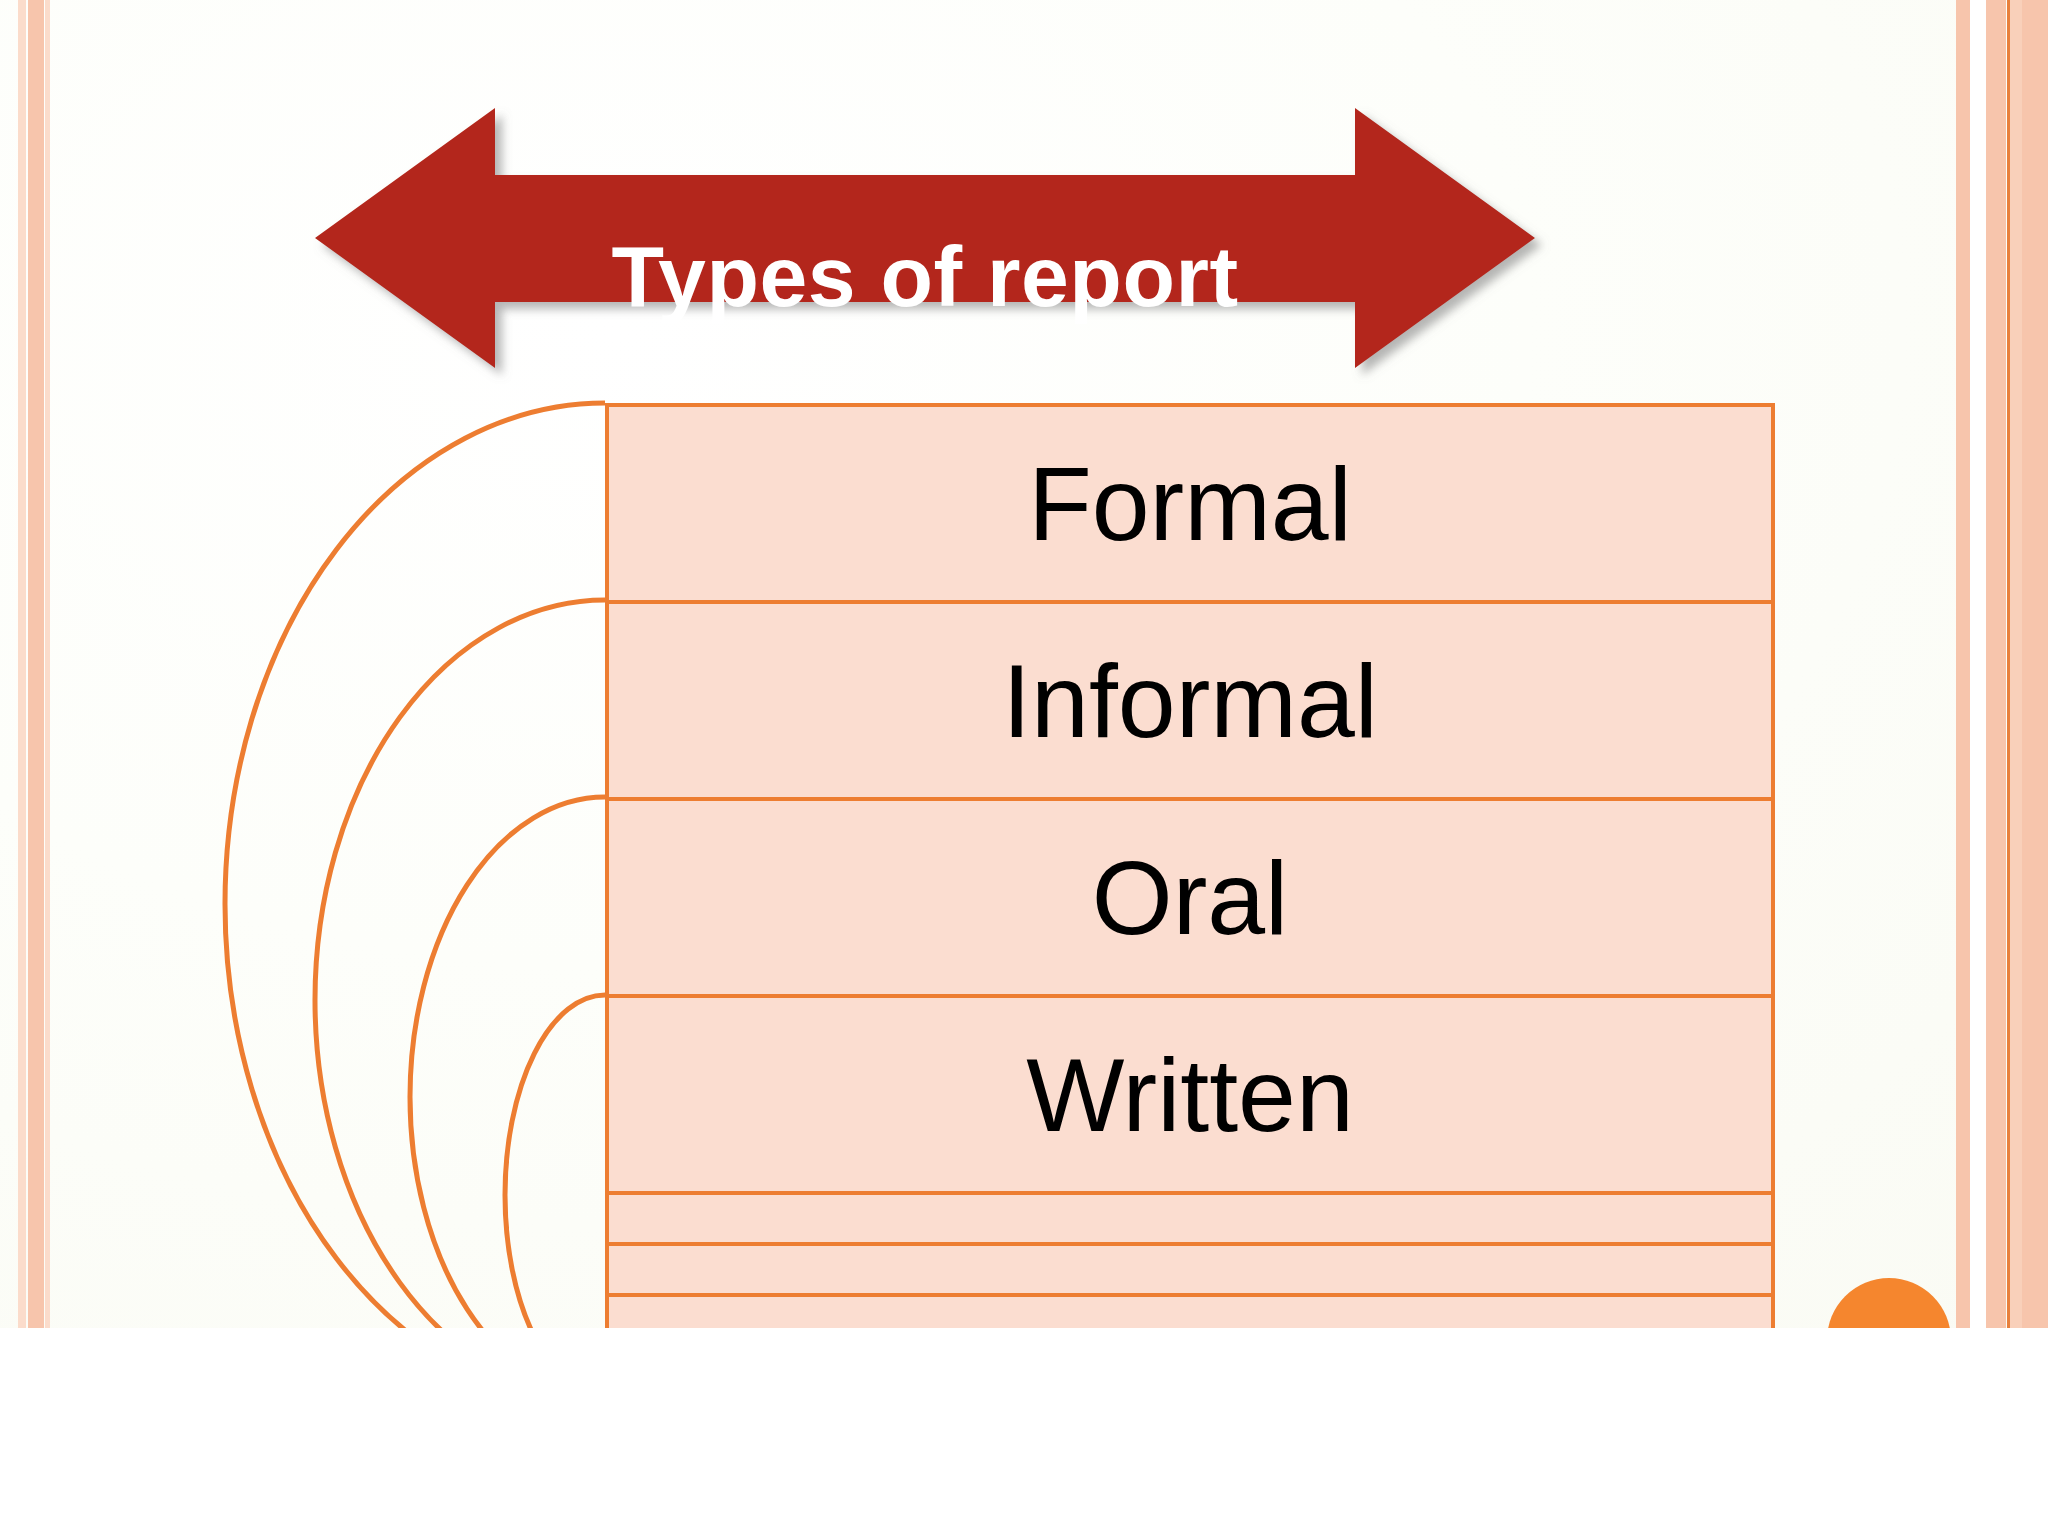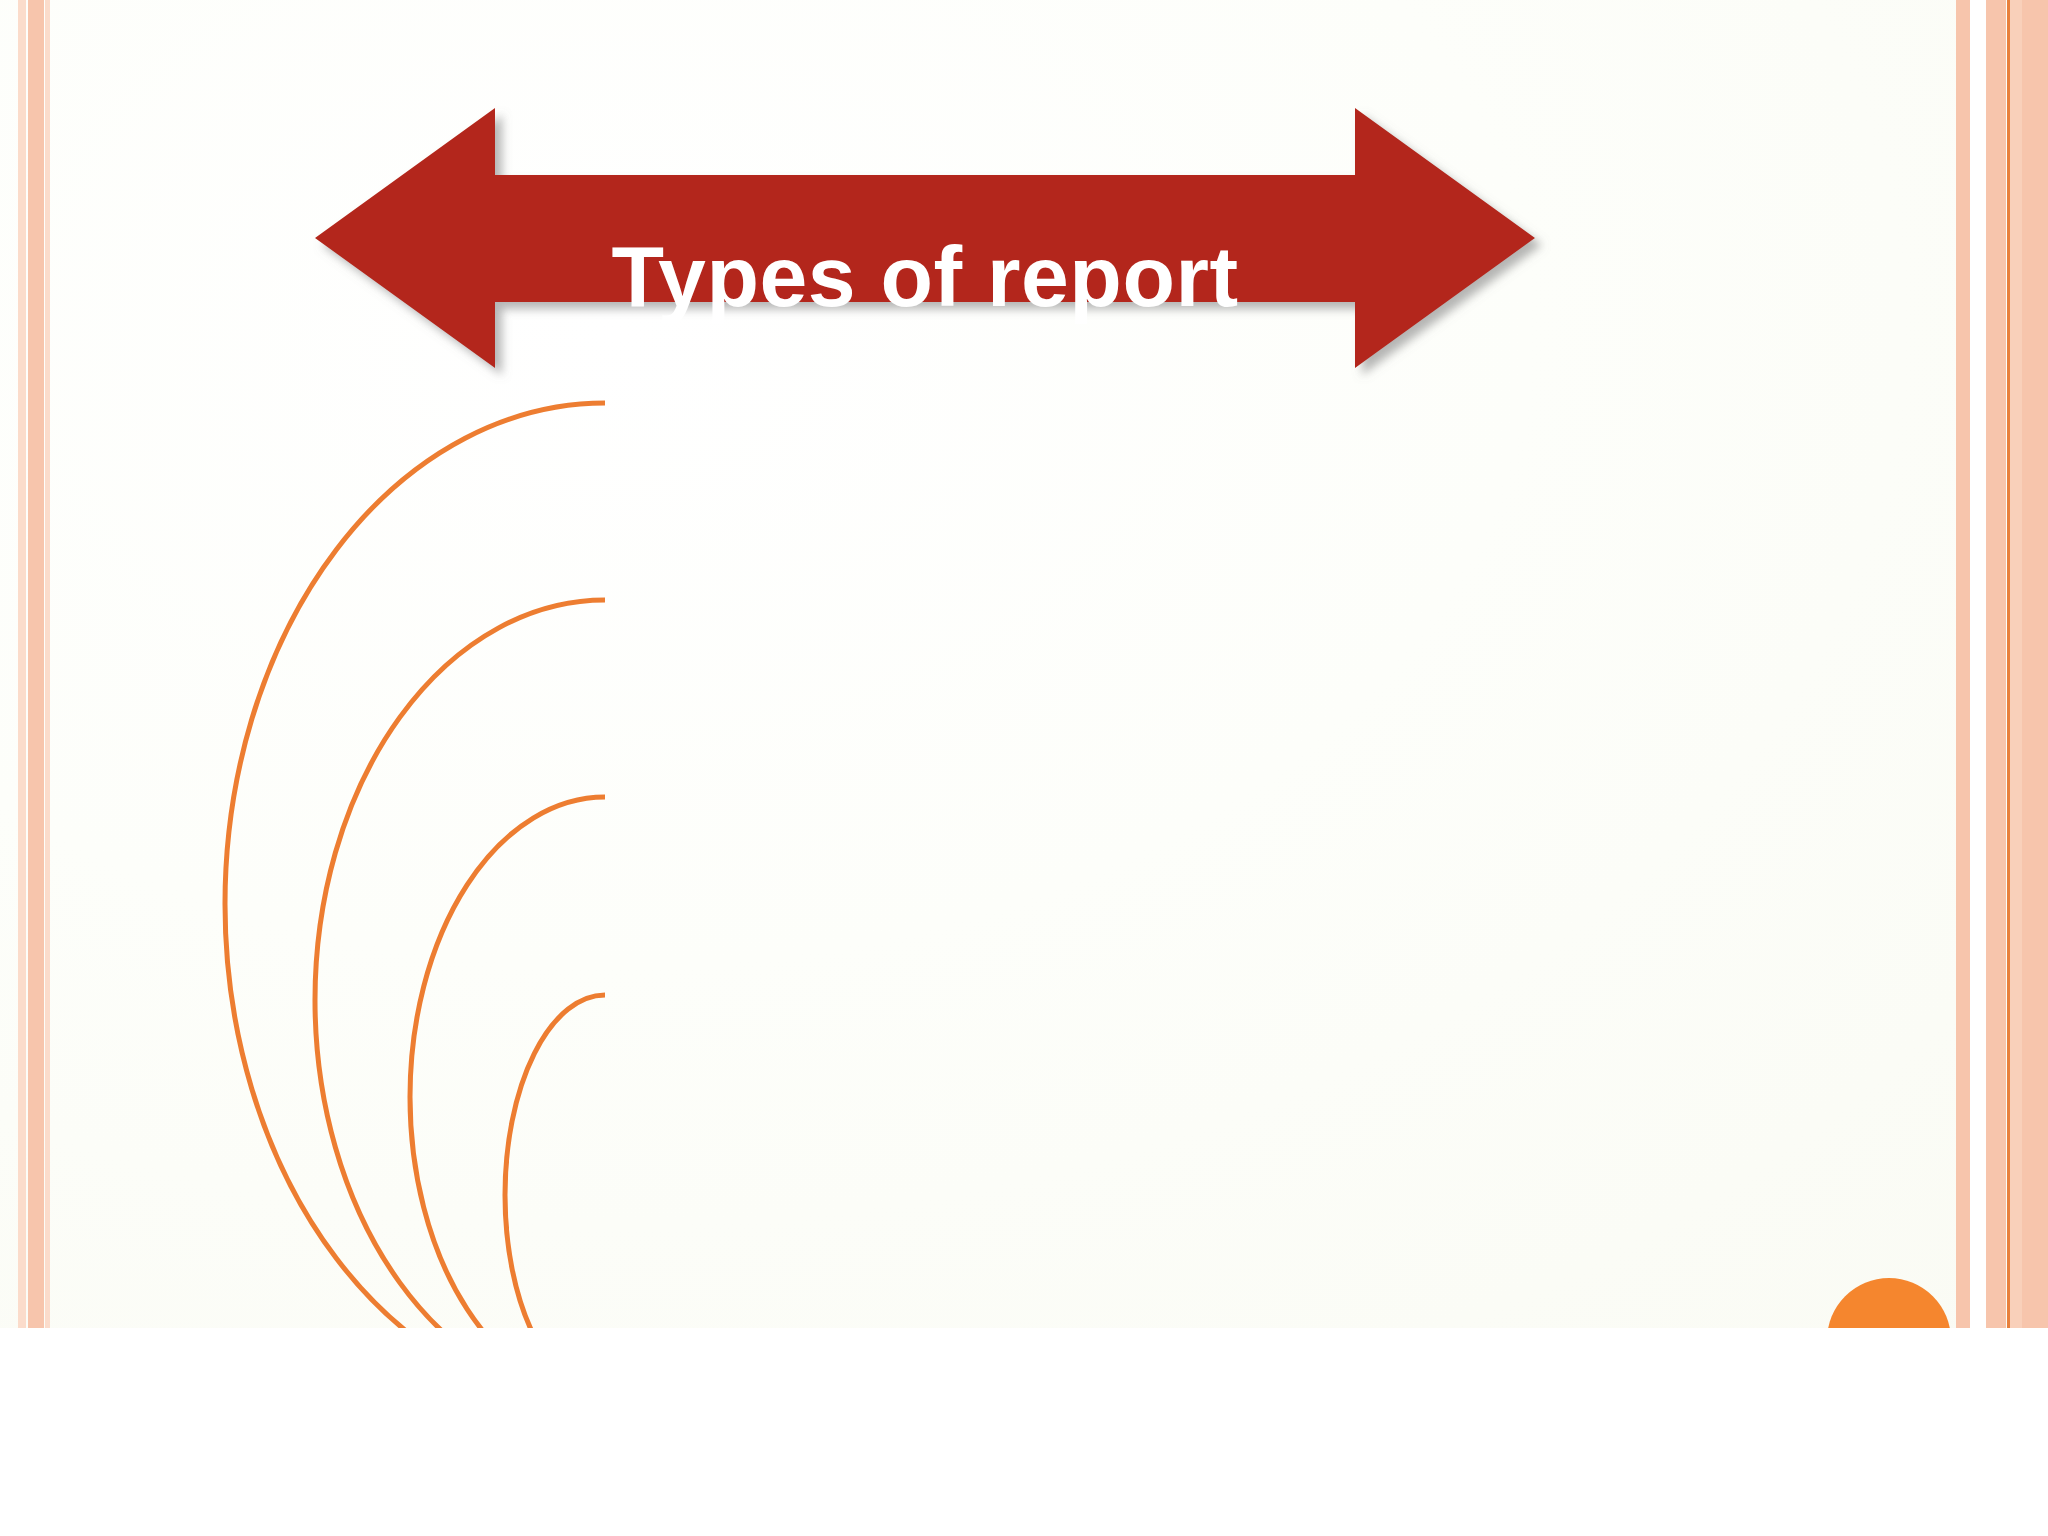--- a/index.html
+++ b/index.html
@@ -156,20 +156,43 @@
       <path d="M 510,8 A 380,501 0 0 0 510,1010" fill="none" stroke="#ED7D31" stroke-width="5"></path>
 
       <path d="M 510,205 A 290,400 0 0 0 510,1005" fill="none" stroke="#ED7D31" stroke-width="5"></path>
 
       <path d="M 510,402 A 195,300 0 0 0 510,1002" fill="none" stroke="#ED7D31" stroke-width="5"></path>
 
       <path d="M 510,600 A 100,200 0 0 0 510,1000" fill="none" stroke="#ED7D31" stroke-width="5"></path>
     </svg>
   </div>
 
+  <div id="types-table">
+      <div class="type-row big">
+        <span class="type-label">Formal</span>
+      </div>
+      <div class="type-row big">
+        <span class="type-label">Informal</span>
+      </div>
+      <div class="type-row big">
+        <span class="type-label">Oral</span>
+      </div>
+      <div class="type-row big">
+        <span class="type-label">Written</span>
+      </div>
+      <div class="type-row thin">
+        <span class="type-label"></span>
+      </div>
+      <div class="type-row thin">
+        <span class="type-label"></span>
+      </div>
+      <div class="type-row thin">
+        <span class="type-label"></span>
+      </div>
+    </div>
 
   <div id="accent-dot"></div>
 
   <div class="edge-stripes edge-right" id="right-stripes">
       <div class="stripe" style="right: 78px; width: 14px; background: rgb(247, 197, 172);"></div>
       <div class="stripe" style="right: 62px; width: 16px; background: rgb(255, 255, 255);"></div>
       <div class="stripe" style="right: 42px; width: 20px; background: rgb(247, 197, 172);"></div>
       <div class="stripe" style="right: 38px; width: 3px; background: rgb(232, 128, 60);"></div>
       <div class="stripe" style="right: 26px; width: 12px; background: rgb(249, 208, 186);"></div>
       <div class="stripe" style="right: 0px; width: 26px; background: rgb(247, 197, 172);"></div>

